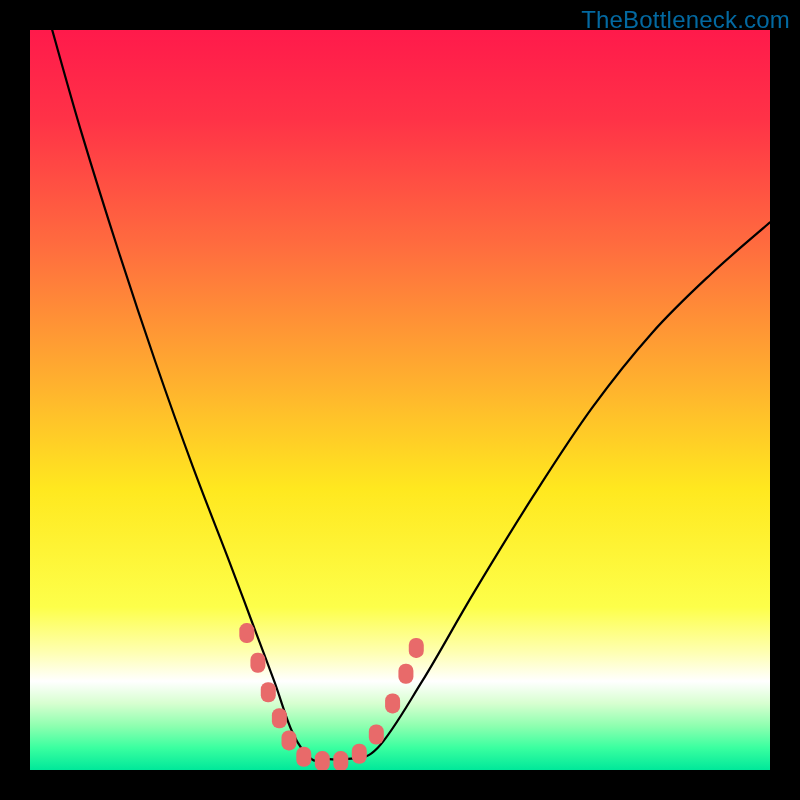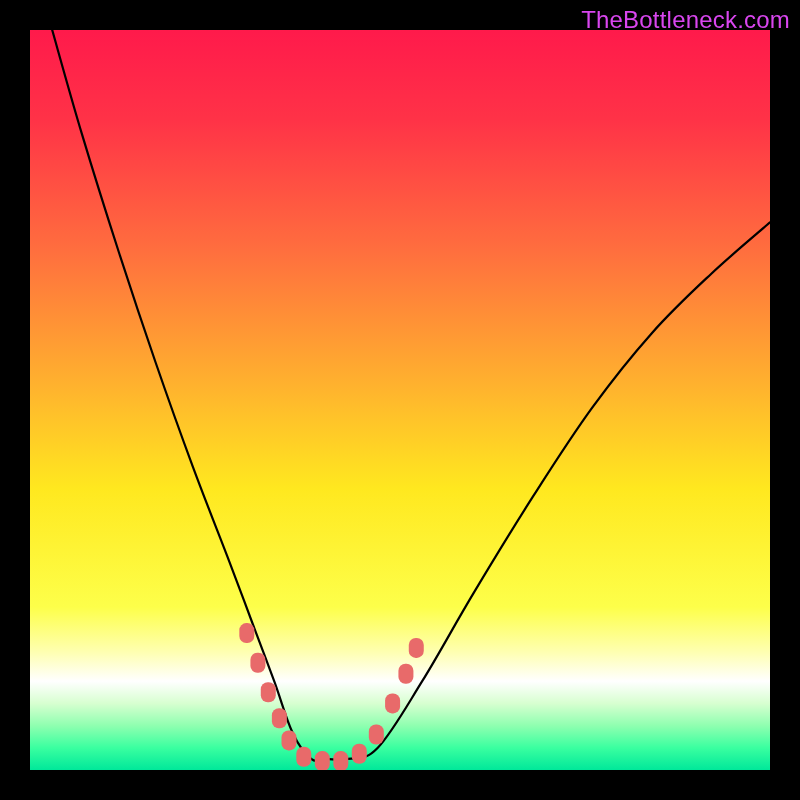--- a/index.html
+++ b/index.html
@@ -22,21 +22,21 @@
     position: absolute;
     left: 0; top: 0;
     width: 100%; height: 100%;
   }
   .watermark {
     position: absolute;
     top: 6px;
     right: 10px;
     font-family: Arial, Helvetica, sans-serif;
     font-size: 24px;
-    color: #d946ef;
+    color: #0369a1;
     font-weight: 400;
     letter-spacing: 0.2px;
   }
   svg.curve {
     position: absolute;
     left: 0; top: 0;
     width: 100%; height: 100%;
   }
 </style>
 </head>

